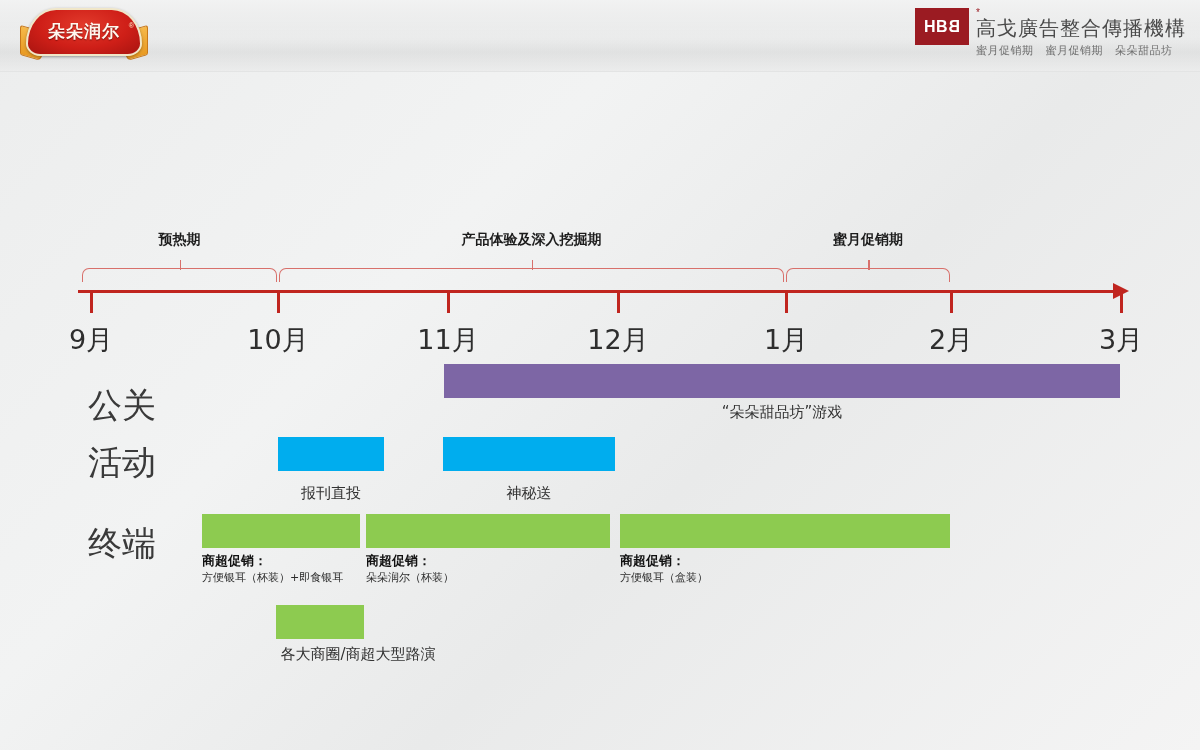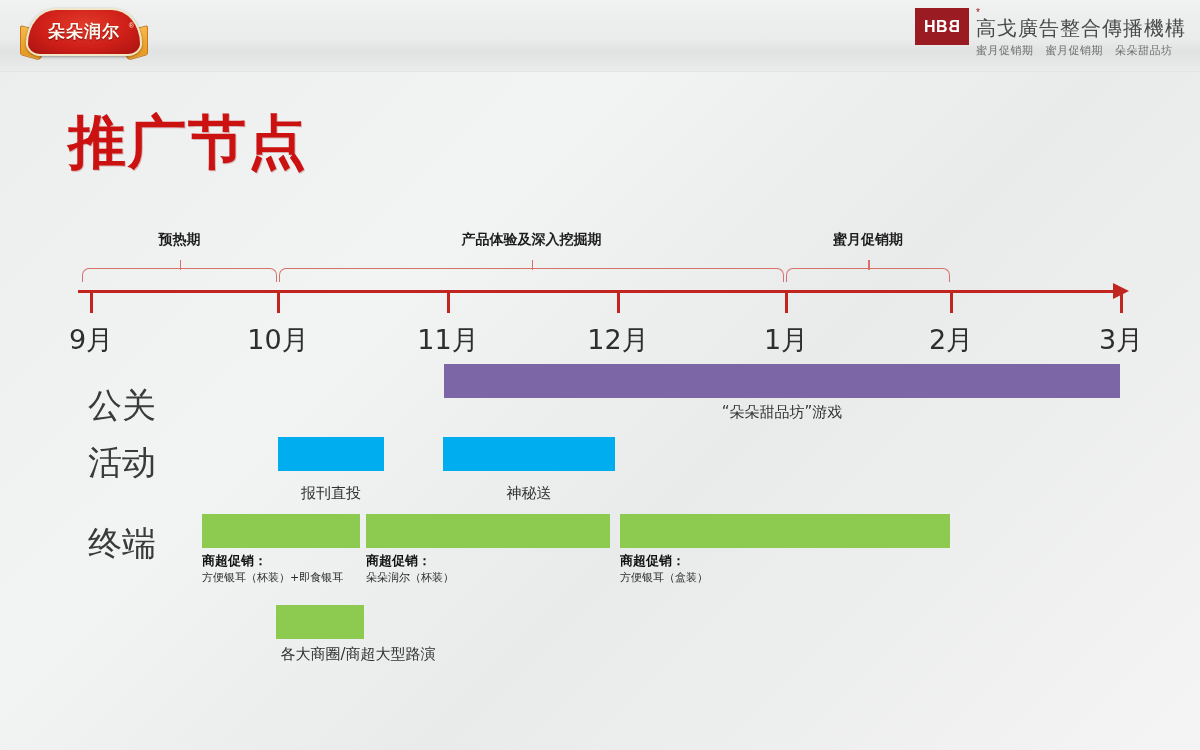--- a/index.html
+++ b/index.html
@@ -182,21 +182,20 @@
           <span class="flip">B</span>
       </div>
       <div class="agency-txt">
         <div class="agency-star">*</div>
         <div class="agency-main">高戈廣告整合傳播機構</div>
         <div class="agency-sub" id="agency-sub"><span>蜜月促销期</span><span>蜜月促销期</span><span>朵朵甜品坊</span></div>
       </div>
     </div>
   </div>
 
-  <div class="page-title">推广节点</div>
 
   <div id="timeline-layer">
     <div class="tl-axis"></div>
     <div class="tl-arrow"></div>
   <div class="tick" style="left: 90px;"></div>
       <div class="month" style="left: 91px;">9月</div>
       <div class="tick" style="left: 277px;"></div>
       <div class="month" style="left: 278px;">10月</div>
       <div class="tick" style="left: 447px;"></div>
       <div class="month" style="left: 448px;">11月</div>

